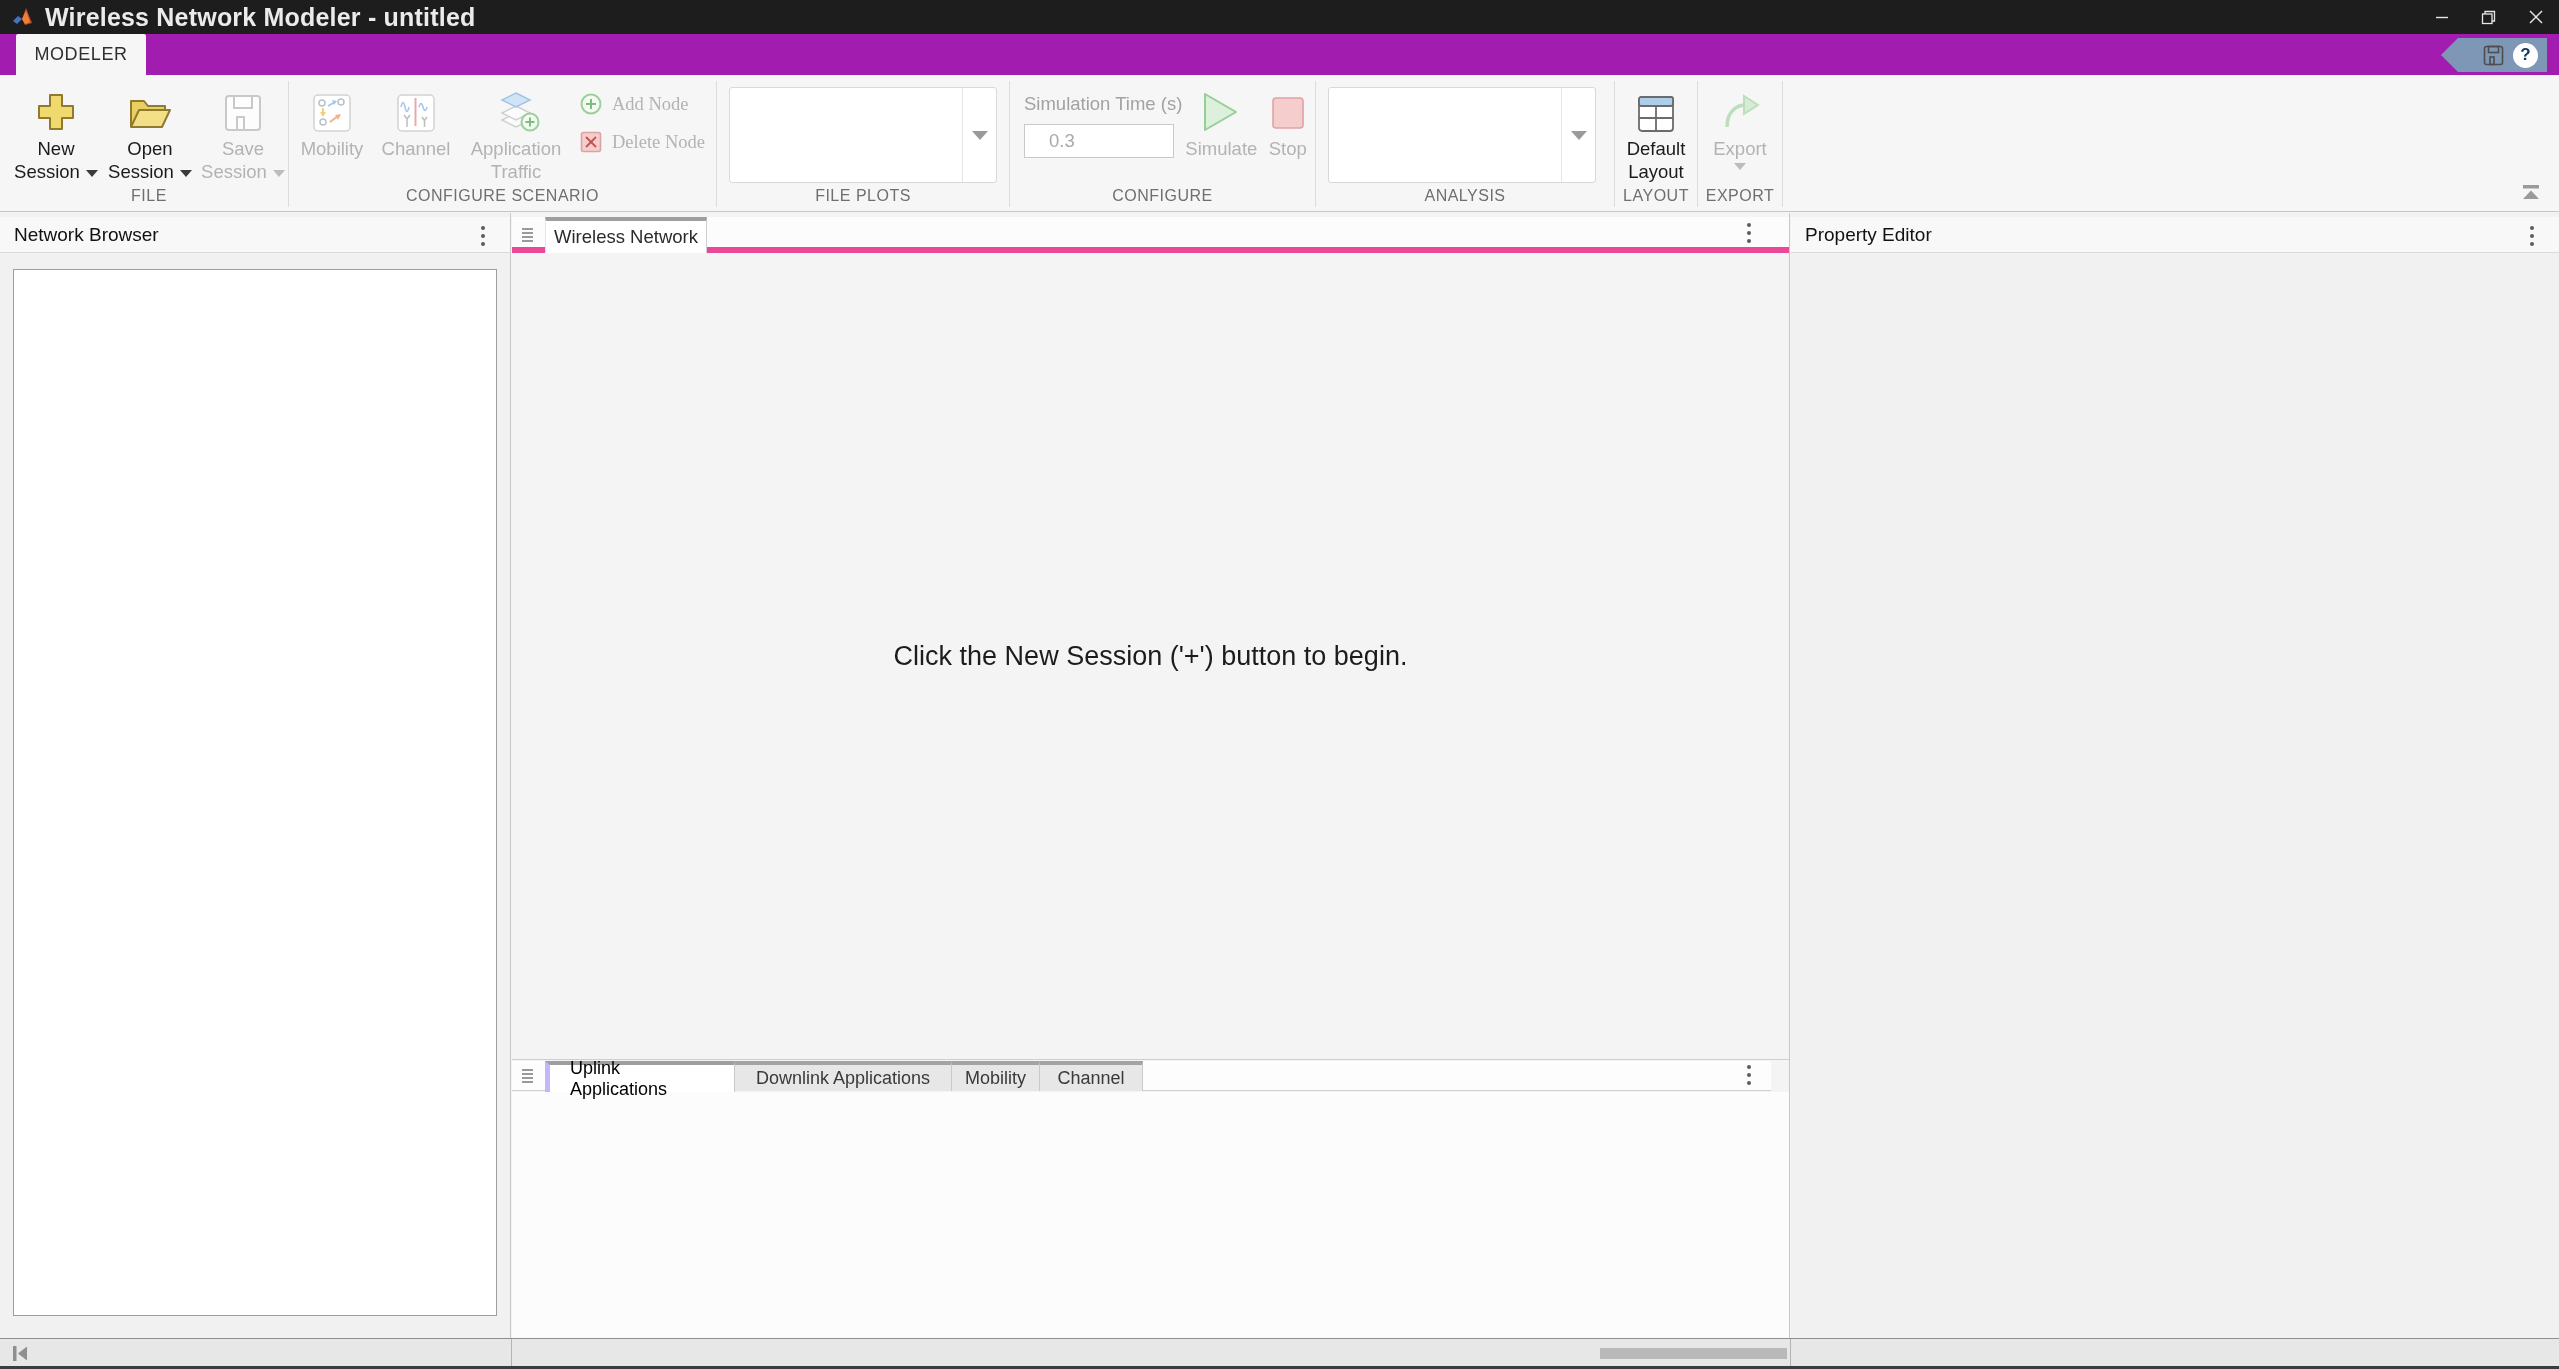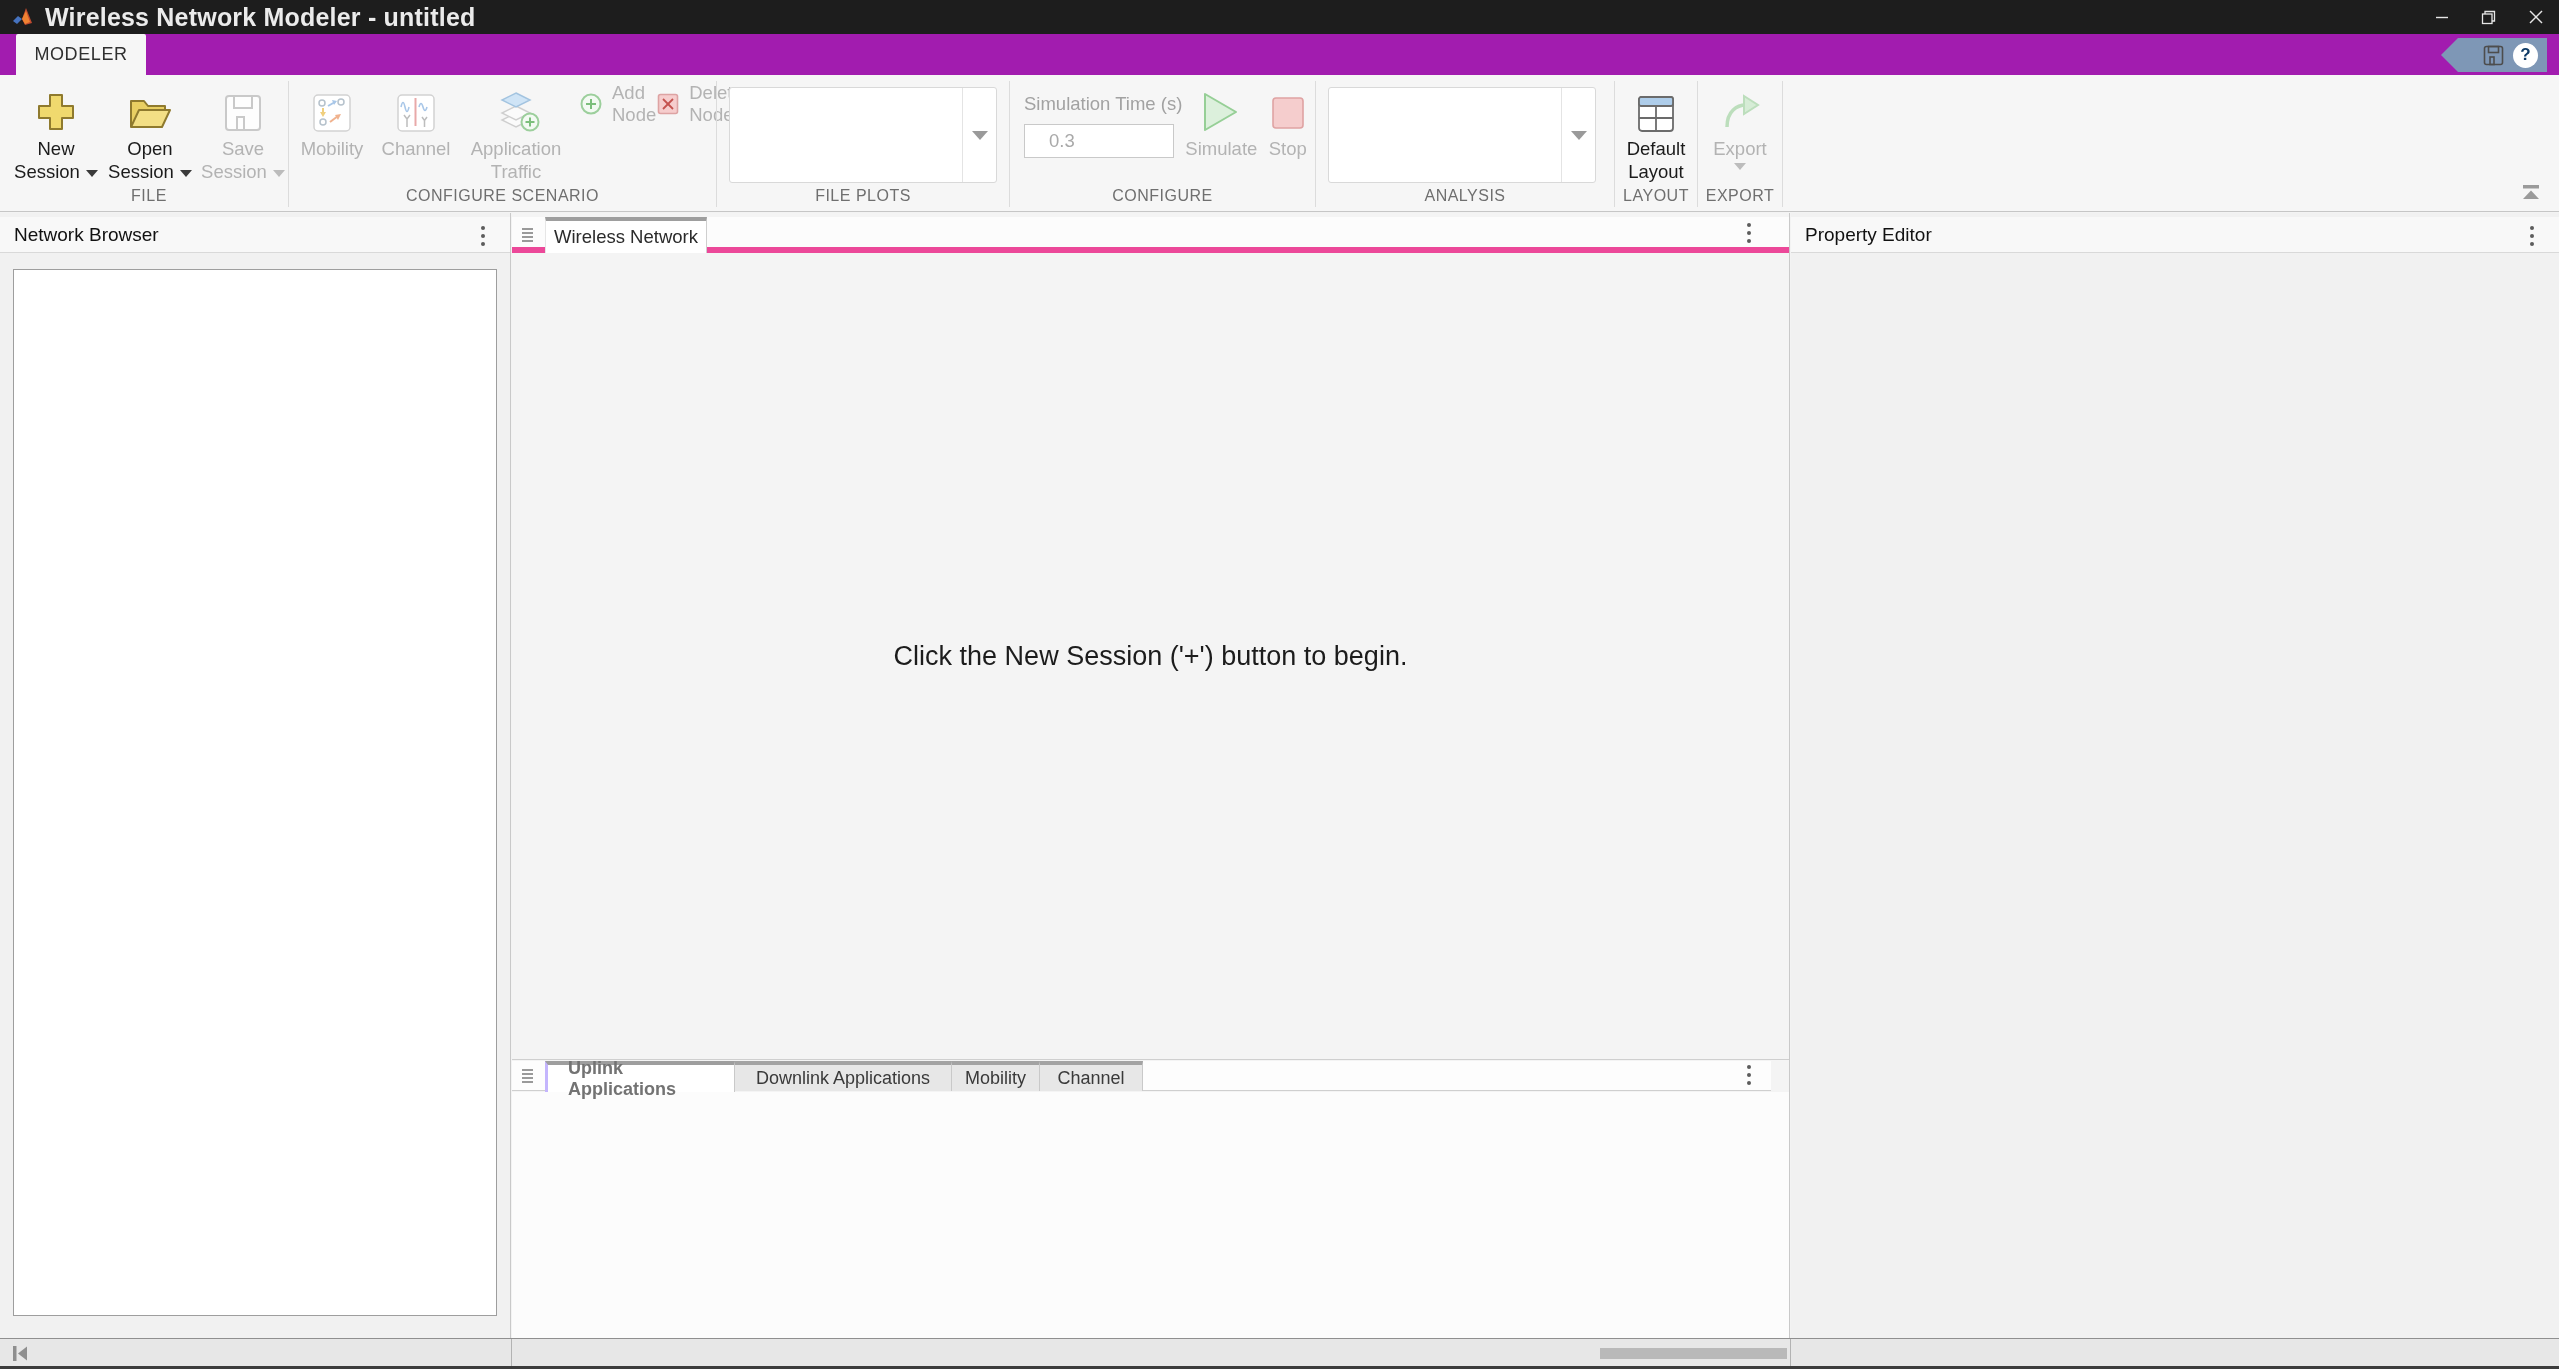--- a/index.html
+++ b/index.html
@@ -76,22 +76,22 @@
   .canvas-area { position:absolute; top:40px; left:0; right:0; bottom:278px; background:#f4f4f4;
                  border-bottom:1px solid #cfcfcf; display:flex; align-items:center; justify-content:center; }
   .canvas-msg { font-size:27px; color:#1c1c1c; }
 
   .bottom-strip { position:absolute; top:848px; left:0; right:18px; height:30px; background:#fdfdfd;
                   border-bottom:1px solid #cfcfcf; }
   .btabs { position:absolute; left:33px; top:0; height:30px; display:flex; }
   .btab { height:30px; display:flex; align-items:center; justify-content:center; font-size:18px;
           color:#3a3a3a; background:#e7e7e7; border-top:4px solid #a3a3a3; border-right:1px solid #c9c9c9;
           padding:0 20px; }
-  .btab.active { background:#fff; color:#737373; border-top-color:#9e9e9e; height:31px; z-index:2;
-                 border-left:3px solid #c4b5fd;font-weight:bold; }
+  .btab.active { background:#fff; color:#000000; border-top-color:#9e9e9e; height:31px; z-index:2;
+                 border-left:5px solid #c4b5fd; }
   .bottom-content { position:absolute; top:879px; left:0; right:0; bottom:0; background:#fcfcfc; }
 
   
   .statusbar { position:absolute; bottom:0; left:0; right:0; height:31px; background:#e7e7e7;
                border-top:1px solid #8f8f8f; }
   .statusbar .edge { position:absolute; bottom:0; left:0; right:0; height:3px; background:#3c3c3c; }
   .sb-div { position:absolute; top:0; bottom:3px; width:1px; background:#b3b3b3; }
   .sb-icon { position:absolute; left:10px; top:5px; }
   .hscroll-thumb { position:absolute; left:1600px; top:9px; width:187px; height:11px; background:#b9b9b9; }
 </style>
@@ -244,21 +244,21 @@
             <line x1="33.5" y1="31" x2="42.5" y2="31" stroke="#7cbf7c" stroke-width="2"></line>
           </svg>
         </div>
         <div class="lbl-line">
             <span>Application</span>
           </div>
         <div class="lbl-line">
             <span>Traffic</span>
           </div>
       </div>
-      <div style="display:flex; flex-direction:row; width:140px; padding-left:4px;">
+      <div style="display:flex; flex-direction:column; width:140px; padding-left:4px;font-family:Liberation Serif, serif;">
         <div class="node-row">
           <span style="display:flex;">
             <svg width="24" height="24" viewBox="0 0 24 24">
               <circle cx="12" cy="12" r="9.5" fill="#f3faf3" stroke="#9ccf9c" stroke-width="2"></circle>
               <line x1="12" y1="7" x2="12" y2="17" stroke="#7cbf7c" stroke-width="2"></line>
               <line x1="7" y1="12" x2="17" y2="12" stroke="#7cbf7c" stroke-width="2"></line>
             </svg>
           </span>
           <span>Add Node</span>
         </div>

